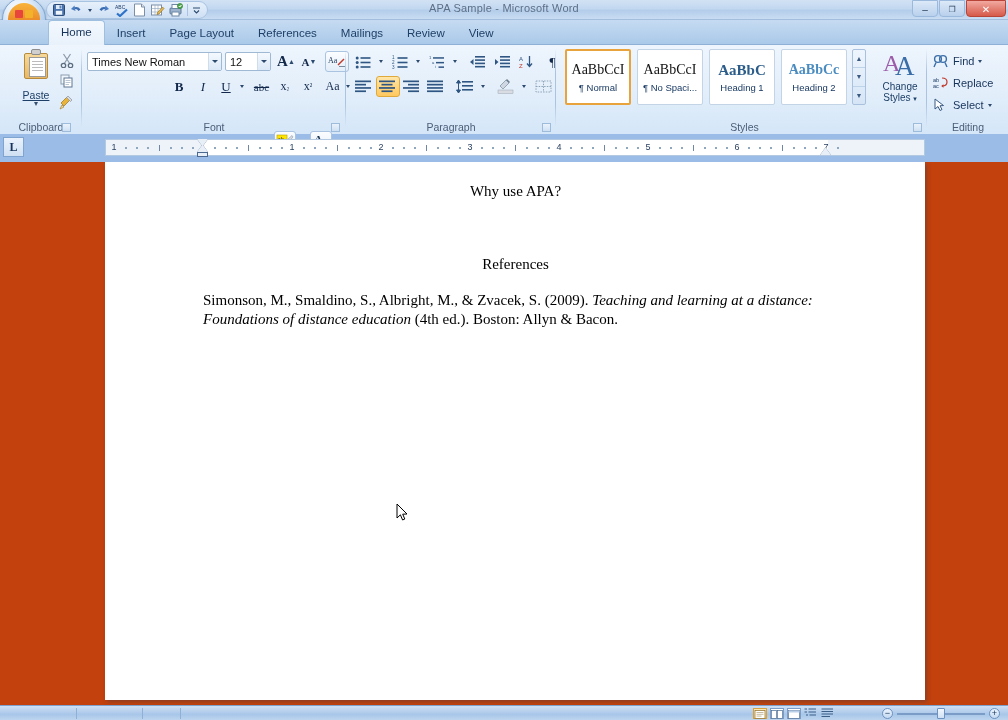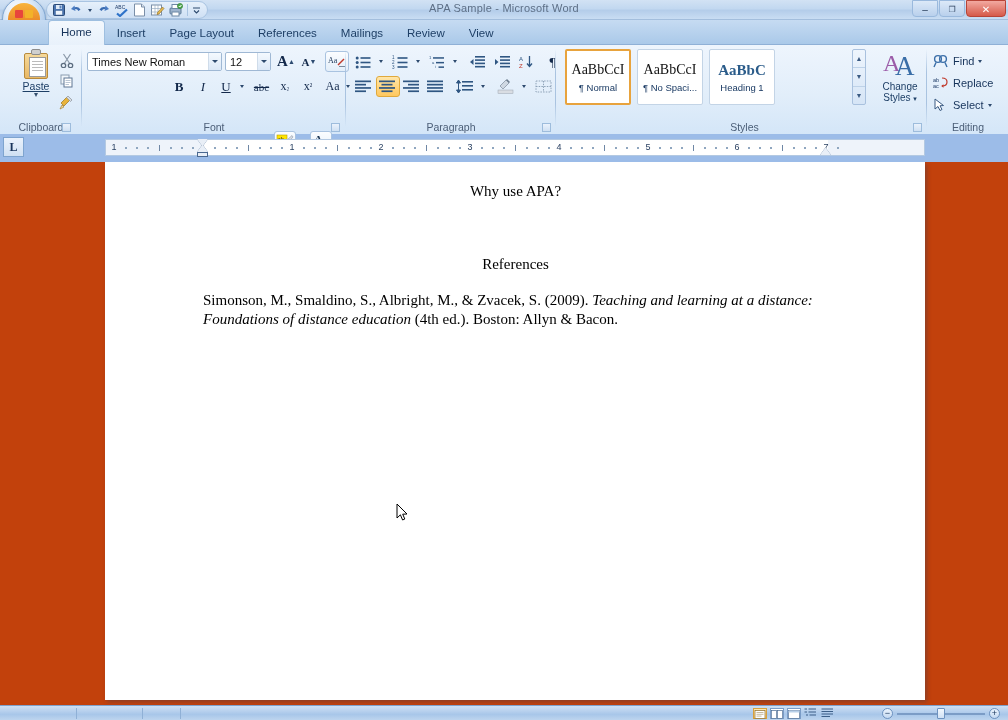--- a/index.html
+++ b/index.html
@@ -89,21 +89,21 @@
     display:flex; flex-direction:column; align-items:center; cursor:pointer; }
   .paste-icon { width: 28px; height: 30px; position: relative; }
   .clip-body { position:absolute; left:2px; top:4px; width:24px; height:26px;
     background: linear-gradient(to bottom,#f6d99a,#e8b865); border:1px solid #b88a3c; border-radius:2px; }
   .clip-paper { position:absolute; left:7px; top:8px; width:17px; height:20px;
     background:#fff; border:1px solid #9a9a9a; }
   .clip-paper:after { content:""; position:absolute; left:2px; top:3px; width:11px; height:1px;
     box-shadow: 0 0 0 0 #bbb, 0 3px 0 0 #bbb, 0 6px 0 0 #bbb, 0 9px 0 0 #bbb; background:#bbb; }
   .clip-top { position:absolute; left:9px; top:0px; width:10px; height:6px;
     background:#cfcfcf; border:1px solid #8d8d8d; border-radius:2px; }
-  .paste-label { font-size: 10.5px; color:#1e3f66; margin-top: 1px; text-decoration: underline; }
+  .paste-label { font-size: 10.5px; color:#1e3f66; margin-top: 10px; text-decoration: underline; }
   .paste-caret { font-size: 8px; color:#35506f; line-height: 6px; }
 
   .cb-small { position:absolute; width: 22px; height: 20px; display:flex;
     align-items:center; justify-content:center; cursor:pointer; }
 
   
   .fontbox { position:absolute; background:#fff; border:1px solid #9fb8d4;
     border-radius:2px; display:flex; align-items:center; }
   .fontbox .val { font-size:11px; color:#111; padding-left:4px; flex:1;
     overflow:hidden; white-space:nowrap; }
@@ -572,20 +572,24 @@
         <span class="style-preview">AaBbCcI</span>
         <span class="style-name">¶ Normal</span>
       </div>
       <div class="stylebox" style="left:75px;">
         <span class="style-preview">AaBbCcI</span>
         <span class="style-name">¶ No Spaci...</span>
       </div>
       <div class="stylebox" style="left:147px;">
         <span class="style-preview sp-h1">AaBbC</span>
         <span class="style-name">Heading 1</span>
+      </div>
+      <div class="stylebox" style="left:219px;">
+        <span class="style-preview sp-h2">AaBbCc</span>
+        <span class="style-name">Heading 2</span>
       </div>
       <div class="gal-scroll" style="left:290px;">
         <div>
             <span style="font-size:7px;color:#3a5a82">▲</span>
           </div>
         <div>
             <span style="font-size:7px;color:#3a5a82">▼</span>
           </div>
         <div>
             <span style="font-size:7px;color:#3a5a82">▼</span>

